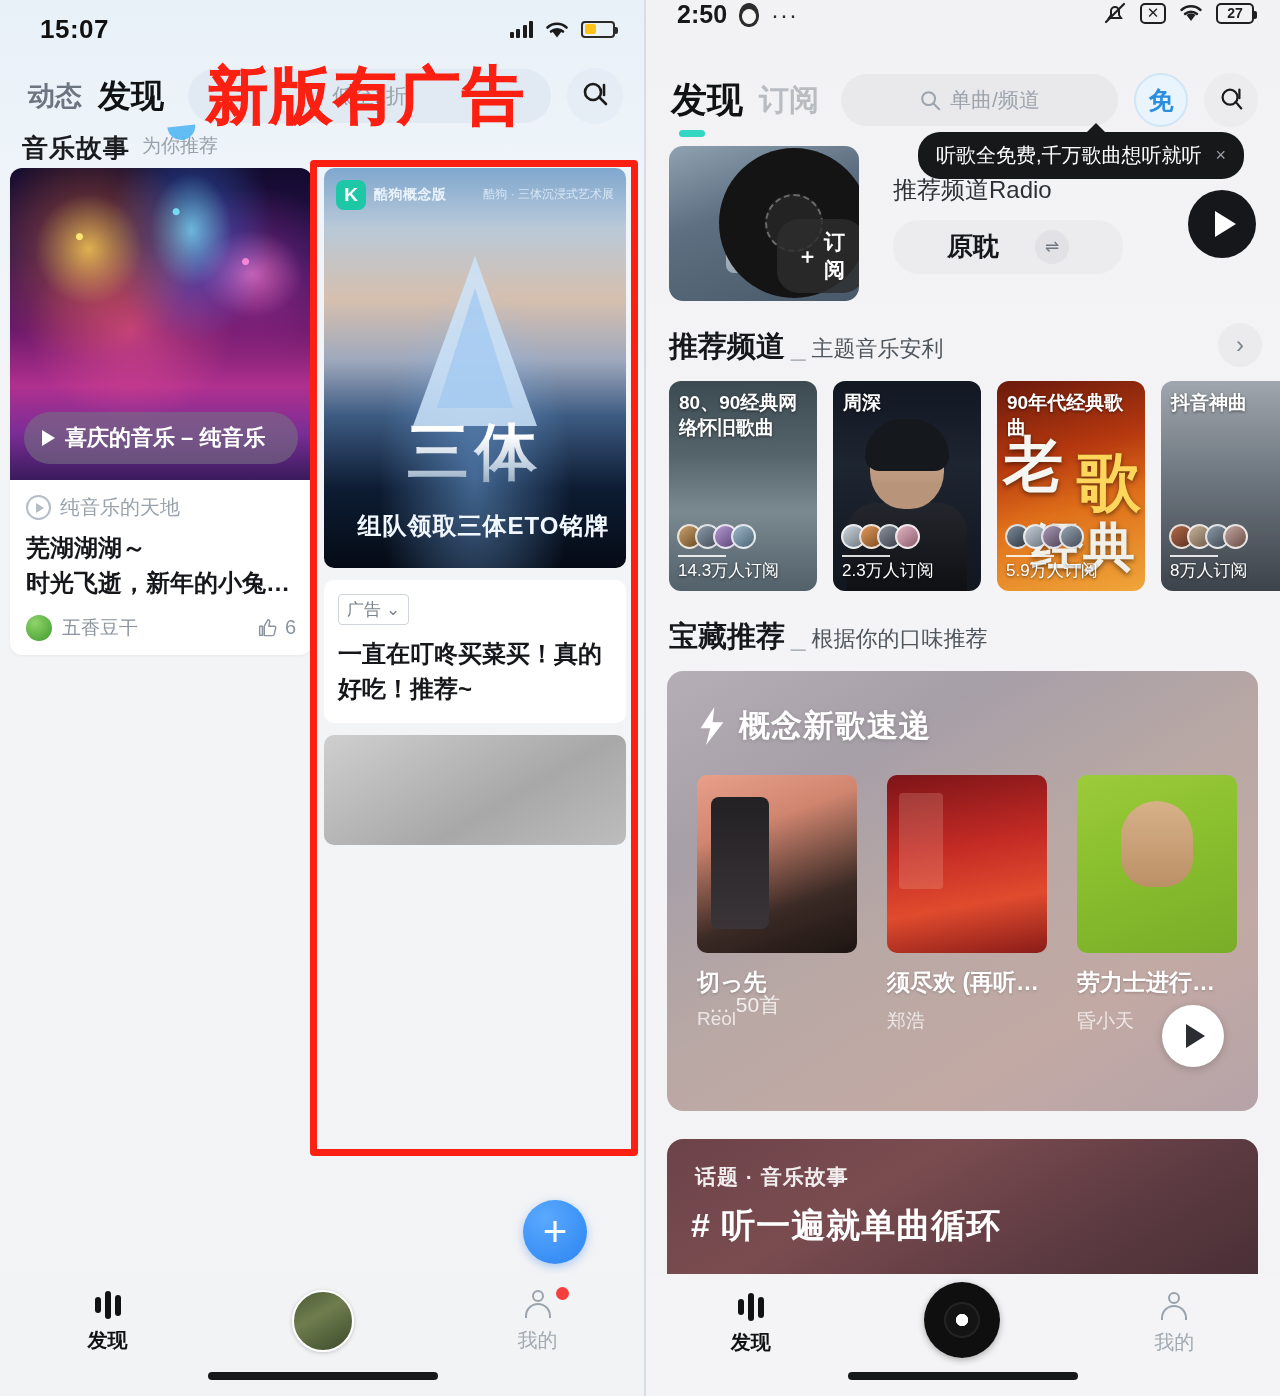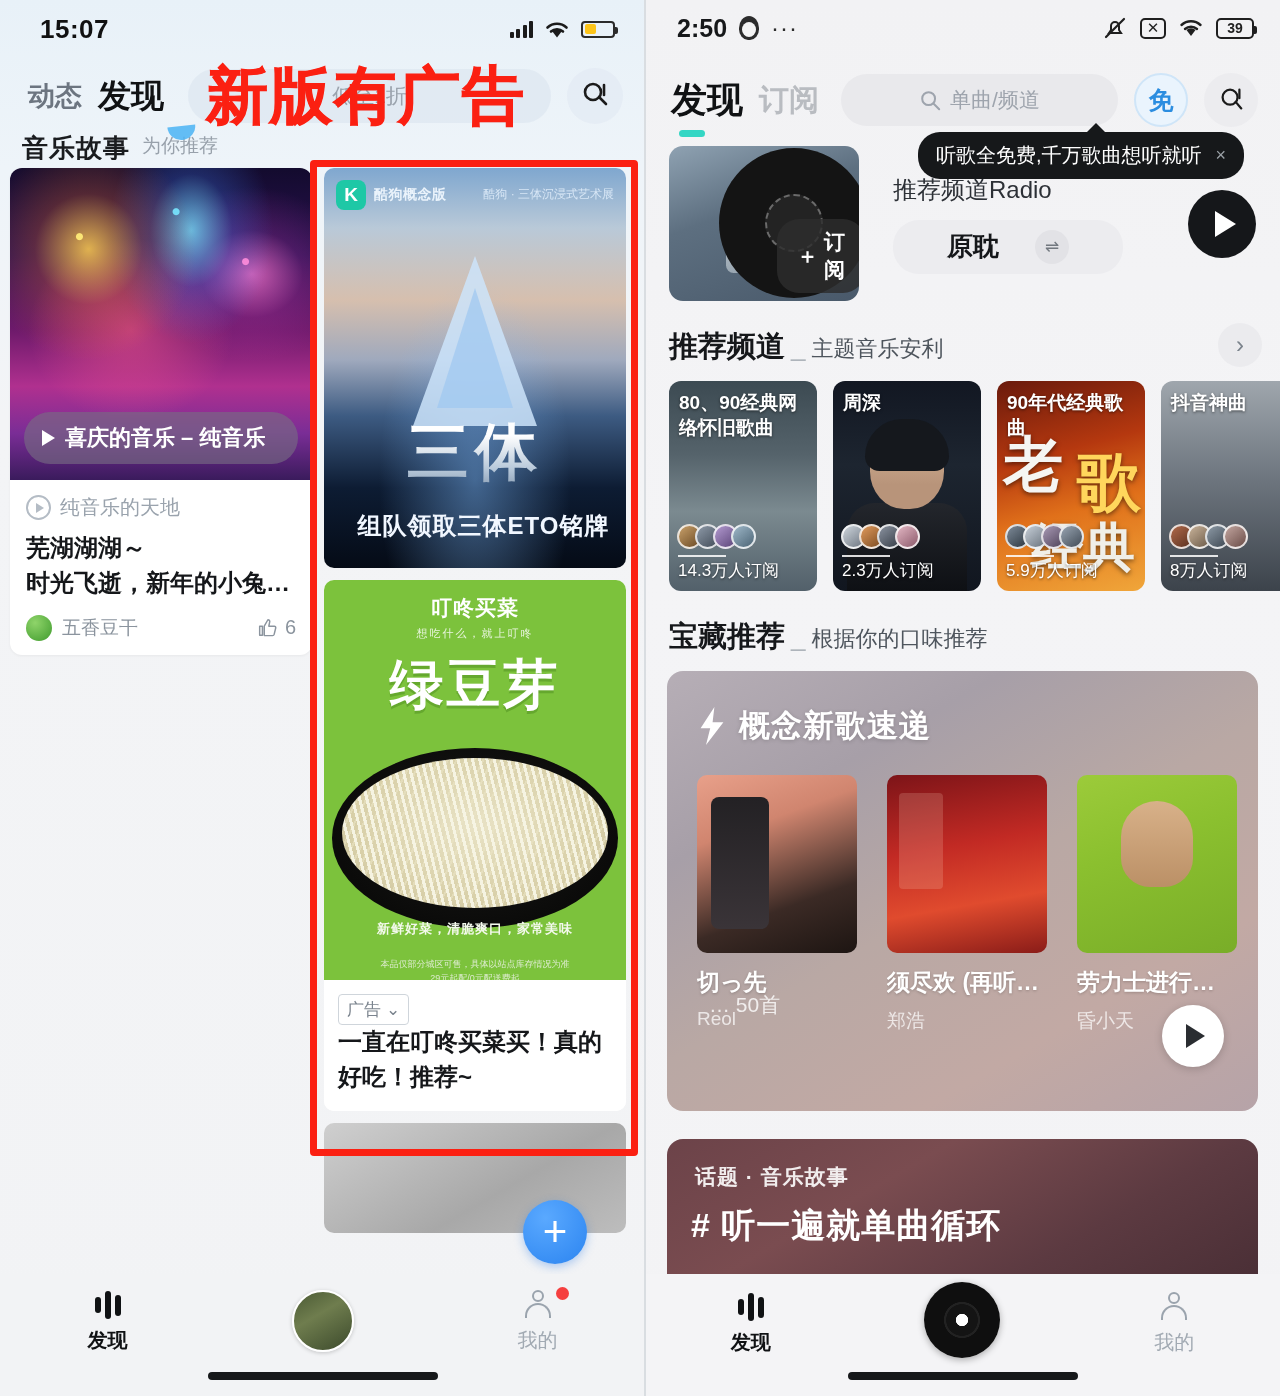--- a/index.html
+++ b/index.html
@@ -151,21 +151,21 @@
     opacity:.97;
   }
   .ag-slogan { position:absolute; left:0;right:0;top:340px; text-align:center; font-size:13px; color:#f3f9ec; font-weight:bold; letter-spacing:1px;}
   .ag-fine { position:absolute; left:0;right:0;top:378px; text-align:center; font-size:9px; color:#dcebcd; line-height:1.5;}
   .ad-foot { padding: 14px 14px 16px; background:#fff; }
   .ad-tag {
     display:inline-flex; align-items:center; gap:5px;
     border:1px solid #cfd5db; border-radius:4px; padding:3px 8px;
     font-size:17px; color:#7b848e;
   }
-  .ad-text { font-size:24px; font-weight:bold; color:#15171a; line-height:1.45; }
+  .ad-text { font-size:24px; font-weight:bold; color:#15171a; line-height:1.45; margin-top:12px;}
   .ad-cta { display:flex; align-items:center; gap:10px; margin-top:16px; font-size:20px; color:#8b949e;}
   .ad-cta .cav { width:27px;height:27px;border-radius:50%;background:radial-gradient(circle at 35% 32%, #ffd89a, #e8a94b);flex:0 0 27px;}
 
   .fab {
     position:absolute; right: 58px; bottom: 132px; width: 64px; height: 64px;
     border-radius:50%; background: radial-gradient(circle at 35% 28%, #5aa9ff, #2b84f0);
     display:flex;align-items:center;justify-content:center; color:#fff; font-size:42px; font-weight:300;
     box-shadow: 0 3px 10px rgba(40,120,230,.35); z-index: 6;
   }
 
@@ -203,21 +203,21 @@
   }
   .rt-left { left: 206px; top: 54px; font-size: 62px; letter-spacing: 2px; }
 
   .divider-v { position:absolute; left:644px; top:0; width:2px; height:1396px; background:#d9dde1; z-index:20;}
 
   
   .right-phone {
     width: 635px; height:1396px; position:relative; overflow:hidden;
     background: linear-gradient(180deg, #f2f2f4 0%, #f4f4f6 40%, #f3f3f5 100%);
   }
-  .r-status { height: 56px; display:flex; align-items:center; justify-content:space-between; padding: 0 26px 0 32px;}
+  .r-status { height: 56px; display:flex; align-items:flex-start; justify-content:space-between; padding: 0 26px 0 32px;}
   .r-time { font-size:25px; font-weight:bold; color:#16181a; }
   .r-left-ico { display:flex; align-items:center; gap: 12px;}
   .peng { width:20px;height:24px;border-radius:50% 50% 45% 45%; background:#2c2c2c; position:relative;}
   .peng::after{content:"";position:absolute;left:3px;top:6px;width:14px;height:15px;border-radius:50%;background:#f4f4f4;}
   .dots3 { color:#2c2c2c; font-size:24px; letter-spacing:1px; line-height:10px;}
   .r-right-ico { display:flex; align-items:center; gap:12px;}
   .ico-sq { width:26px;height:21px;border:2.5px solid #1f1f1f;border-radius:5px;display:flex;align-items:center;justify-content:center;font-size:15px;color:#1f1f1f;font-weight:bold;}
   .batt2 { width:38px;height:21px;border:2.5px solid #1f1f1f;border-radius:5px;position:relative;display:flex;align-items:center;justify-content:center;font-size:14px;font-weight:bold;color:#1f1f1f;}
   .batt2::after{content:"";position:absolute;right:-5px;top:6px;width:3px;height:8px;background:#1f1f1f;border-radius:0 2px 2px 0;}
 
@@ -427,30 +427,20 @@
                 <div class="ad-brand">酷狗概念版</div>
               </div>
               <div class="ad-brand-r">酷狗 · 三体沉浸式艺术展</div>
             </div>
             <div class="ad-bigtitle">三体</div>
             <div class="ad-sub">组队领取三体ETO铭牌</div>
           </div>
         </div>
 
         <div class="ad-card">
-          <div class="ad-green">
-            <div class="ag-brand">叮咚买菜</div>
-            <div class="ag-brand2">想吃什么，就上叮咚</div>
-            <div class="ag-title">绿豆芽</div>
-            <div class="ag-plate"></div>
-            <div class="ag-sprouts"></div>
-            <div class="ag-slogan">新鲜好菜，清脆爽口，家常美味</div>
-            <div class="ag-fine" style="white-space:pre-line">本品仅部分城区可售，具体以站点库存情况为准
-29元起配/0元配送费起</div>
-          </div>
           <div class="ad-foot">
             <div class="ad-tag">
               <span>广告</span>
               <span>⌄</span>
             </div>
             <div class="ad-text">一直在叮咚买菜买！真的好吃！推荐~</div>
           </div>
         </div>
 
         <div class="ad-card">
@@ -502,21 +492,21 @@
         <svg width="26" height="26" viewBox="0 0 26 26">
           <path d="M7 18 h12 l-2-3 v-4 a4 4 0 0 0 -8 0 v4 Z" fill="none" stroke="#1f1f1f" stroke-width="2"></path>
           <path d="M4 22 L22 4" stroke="#1f1f1f" stroke-width="2.2" stroke-linecap="round"></path>
         </svg>
         <div class="ico-sq">✕</div>
         <svg width="26" height="20" viewBox="0 0 26 20">
           <path d="M13 18 L8.5 12 a7 7 0 0 1 9 0 Z" fill="#1f1f1f"></path>
           <path d="M3.5 7 a14 14 0 0 1 19 0" stroke="#1f1f1f" stroke-width="2.4" fill="none" stroke-linecap="round"></path>
           <path d="M7 11 a9 9 0 0 1 12 0" stroke="#1f1f1f" stroke-width="2.4" fill="none" stroke-linecap="round"></path>
         </svg>
-        <div class="batt2">39</div>
+        <div class="batt2">27</div>
       </div>
     </div>
 
     <div class="r-topbar">
       <div class="r-tab active">发现</div>
       <div class="r-tab">订阅</div>
       <div class="r-search">
         <svg width="22" height="22" viewBox="0 0 24 24">
           <circle cx="10.5" cy="10.5" r="7" fill="none" stroke="#9ea4ad" stroke-width="2.2"></circle>
           <path d="M16 16 L22 22" stroke="#9ea4ad" stroke-width="2.2" stroke-linecap="round"></path>

